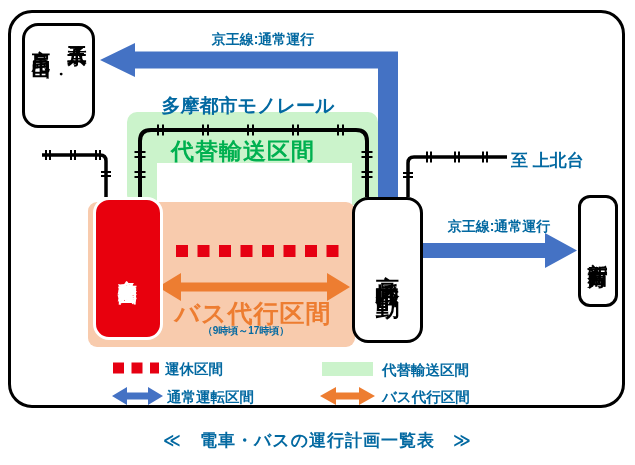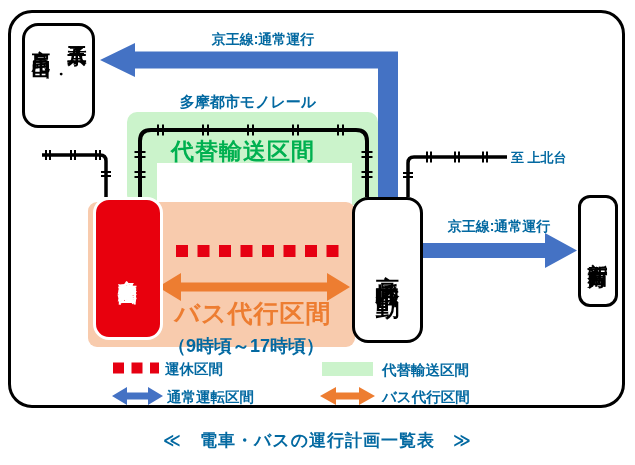--- a/index.html
+++ b/index.html
@@ -20,27 +20,27 @@
   .hachioji .dot{position:absolute;left:29px;top:40px;font-size:14px;font-weight:700;}
   .tamazoo{left:93px;top:197px;width:70px;height:143px;background:#e8000d;border:3px solid #fff;border-radius:16px;}
   .tamazoo .vtext{color:#fff;font-size:19px;letter-spacing:1px;}
   .takahata{left:352px;top:197px;width:71px;height:146px;}
   .takahata .vtext{font-size:24px;letter-spacing:7px;}
   .shinjuku{left:578px;top:195px;width:40px;height:112px;border-radius:12px;}
   .shinjuku .vtext{font-size:20px;letter-spacing:2px;}
   .lbl{position:absolute;white-space:nowrap;color:#0369a1;z-index:5;font-weight:700;}
   .ctr{transform:translateX(-50%);}
   .keio-top{left:263px;top:31px;font-size:14px;}
-  .monorail-lbl{left:248px;top:93px;font-size:15px;}
+  .monorail-lbl{left:248px;top:93px;font-size:19px;}
   .alt-lbl{left:243px;top:136px;font-size:23px;font-weight:800;color:#00b050;letter-spacing:1px;}
   .susp-lbl{left:258px;top:208px;font-size:24px;font-weight:800;color:#e60012;letter-spacing:2px;}
   .bus-lbl{left:253px;top:297px;font-size:25px;font-weight:800;color:#ed7d31;letter-spacing:1px;}
-  .hours-lbl{left:246px;top:334px;font-size:18px;}
+  .hours-lbl{left:246px;top:324px;font-size:10px;}
   .tamacenter-lbl{left:24px;top:161px;font-size:12.5px;font-weight:600;}
-  .kamikitadai-lbl{left:511px;top:149px;font-size:13px;font-weight:600;}
+  .kamikitadai-lbl{left:511px;top:149px;font-size:17px;font-weight:600;}
   .keio-right{left:499px;top:218px;font-size:14px;}
   .leg{font-size:14.5px;}
   .leg1l{left:165px;top:360px;}
   .leg2l{left:167px;top:388px;}
   .leg1r{left:382px;top:361px;}
   .leg2r{left:382px;top:388px;}
   .caption{left:0;top:429px;width:635px;text-align:center;font-size:17px;font-weight:800;letter-spacing:1px;z-index:5;}
 </style>
 </head>
 <body>

